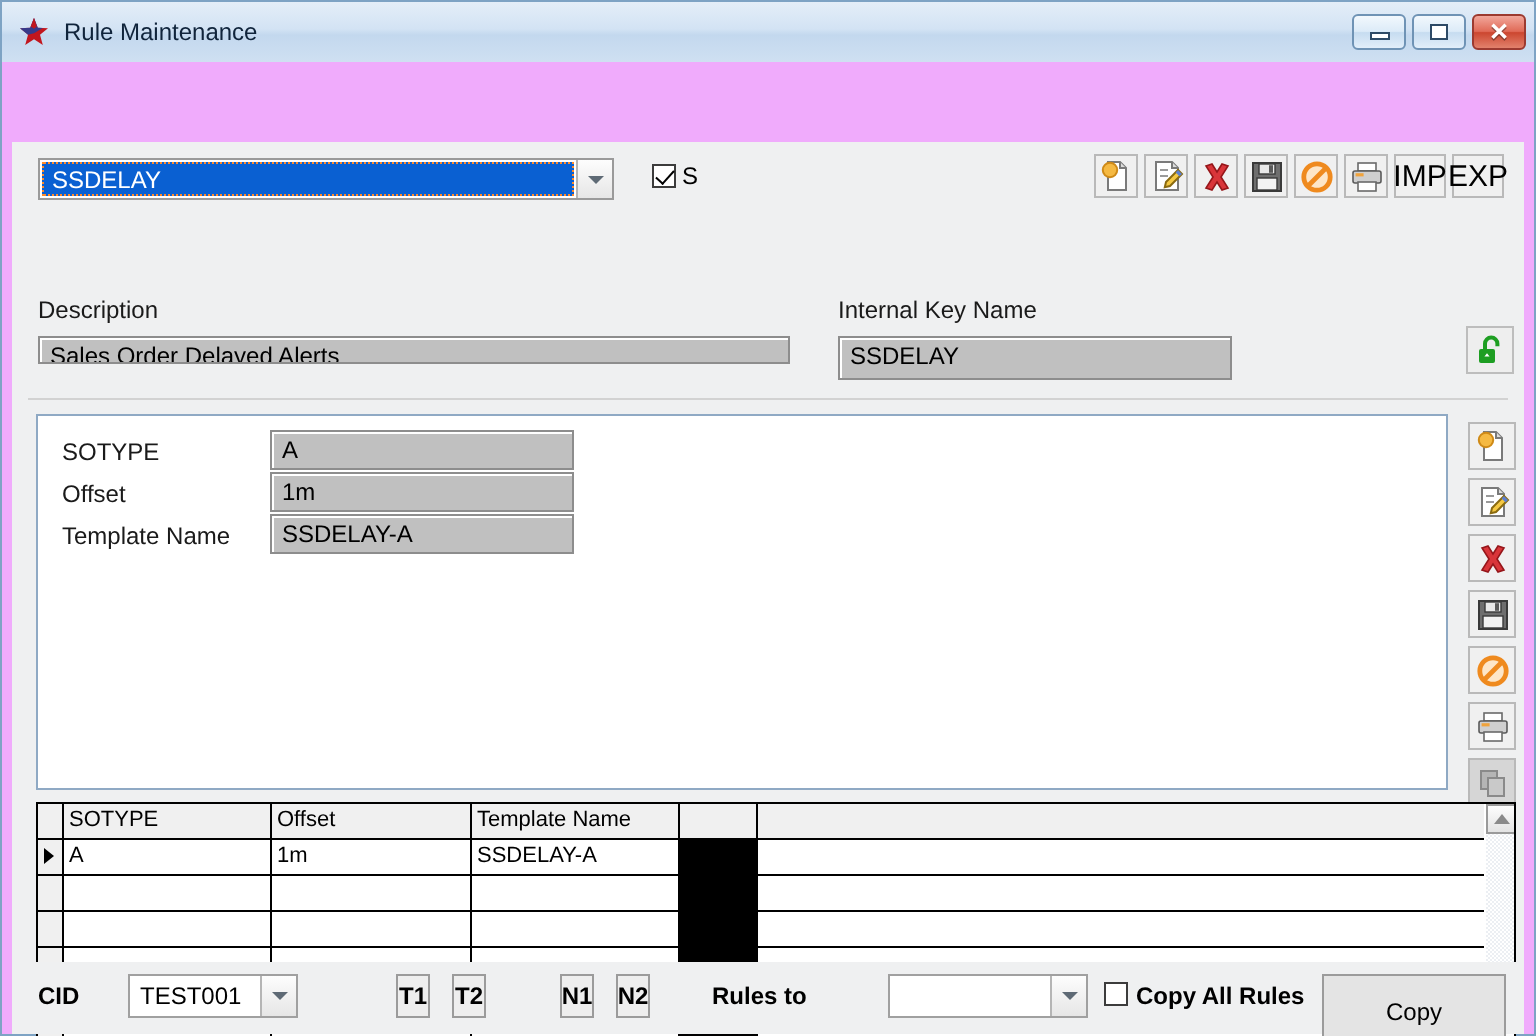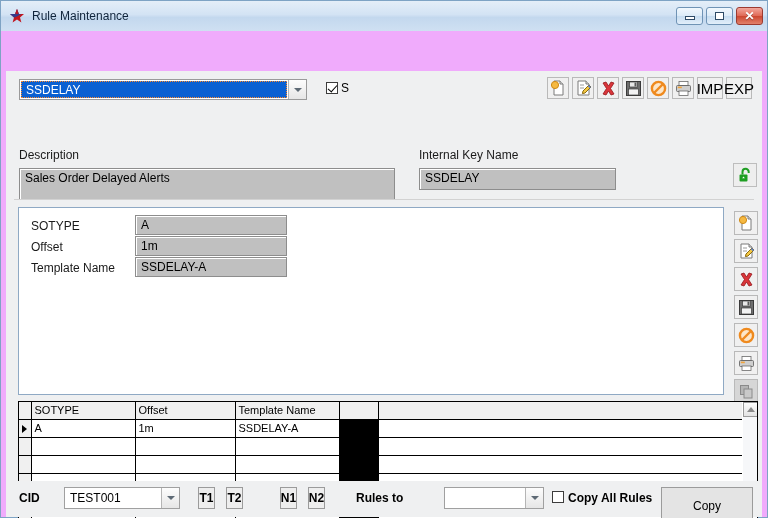--- a/index.html
+++ b/index.html
@@ -483,21 +483,21 @@
             <rect x="2.8" y="6.6" width="4" height="1.6" fill="#f0a33c"></rect>
             <rect x="4" y="11" width="9" height="4.5" fill="#ffffff" stroke="#6a6a6a" stroke-width=".8"></rect>
           </svg>
         </span>
         <span class="tb-btn text">IMP</span>
         <span class="tb-btn text">EXP</span>
       </div>
     </div>
 
     <div class="lbl" style="left:13px; top:77px;">Description</div>
-    <div class="gfield" style="left:13px; top:97px; width:376px; height:32px;">Sales Order Delayed Alerts</div>
+    <div class="gfield" style="left:13px; top:97px; width:376px; height:14px;">Sales Order Delayed Alerts</div>
 
     <div class="lbl" style="left:413px; top:77px;">Internal Key Name</div>
     <div class="gfield" style="left:413px; top:97px; width:197px; height:22px;">SSDELAY</div>
 
     <div class="lock-btn">
       <svg width="17" height="17" viewBox="0 0 17 17">
         <path d="M5.5 7.5 v-2.6 a3.1 3.1 0 0 1 6.2 0 v1.2" fill="none" stroke="#1e9e22" stroke-width="2"></path>
         <rect x="2.5" y="7.5" width="8" height="7" rx="1" fill="#1e9e22"></rect>
         <polygon points="6.5,9.6 5.2,11.2 7.8,11.2" fill="#ffffff"></polygon>
       </svg>
@@ -671,21 +671,21 @@
       <div class="corner-box">
         <span class="sb-btn sb-rt" style="border:none;background:transparent;">
           <span class="tri rt"></span>
         </span>
       </div>
     </div>
 
     <div class="bottombar">
       <span class="bb-label" style="left:13px; top:10px;">CID</span>
 
-      <div class="combo-sm" style="left:58px; top:6px; width:116px;">
+      <div class="combo-sm" style="left:58px; top:6px; width:85px;">
         <span class="value">TEST001</span>
         <span class="combo-arrow">
           <span class="arrow-dn"></span>
         </span>
       </div>
 
       <span class="sq-btn" style="left:192px; top:6px;">T1</span>
       <span class="sq-btn" style="left:220px; top:6px;">T2</span>
       <span class="sq-btn" style="left:274px; top:6px;">N1</span>
       <span class="sq-btn" style="left:302px; top:6px;">N2</span>

